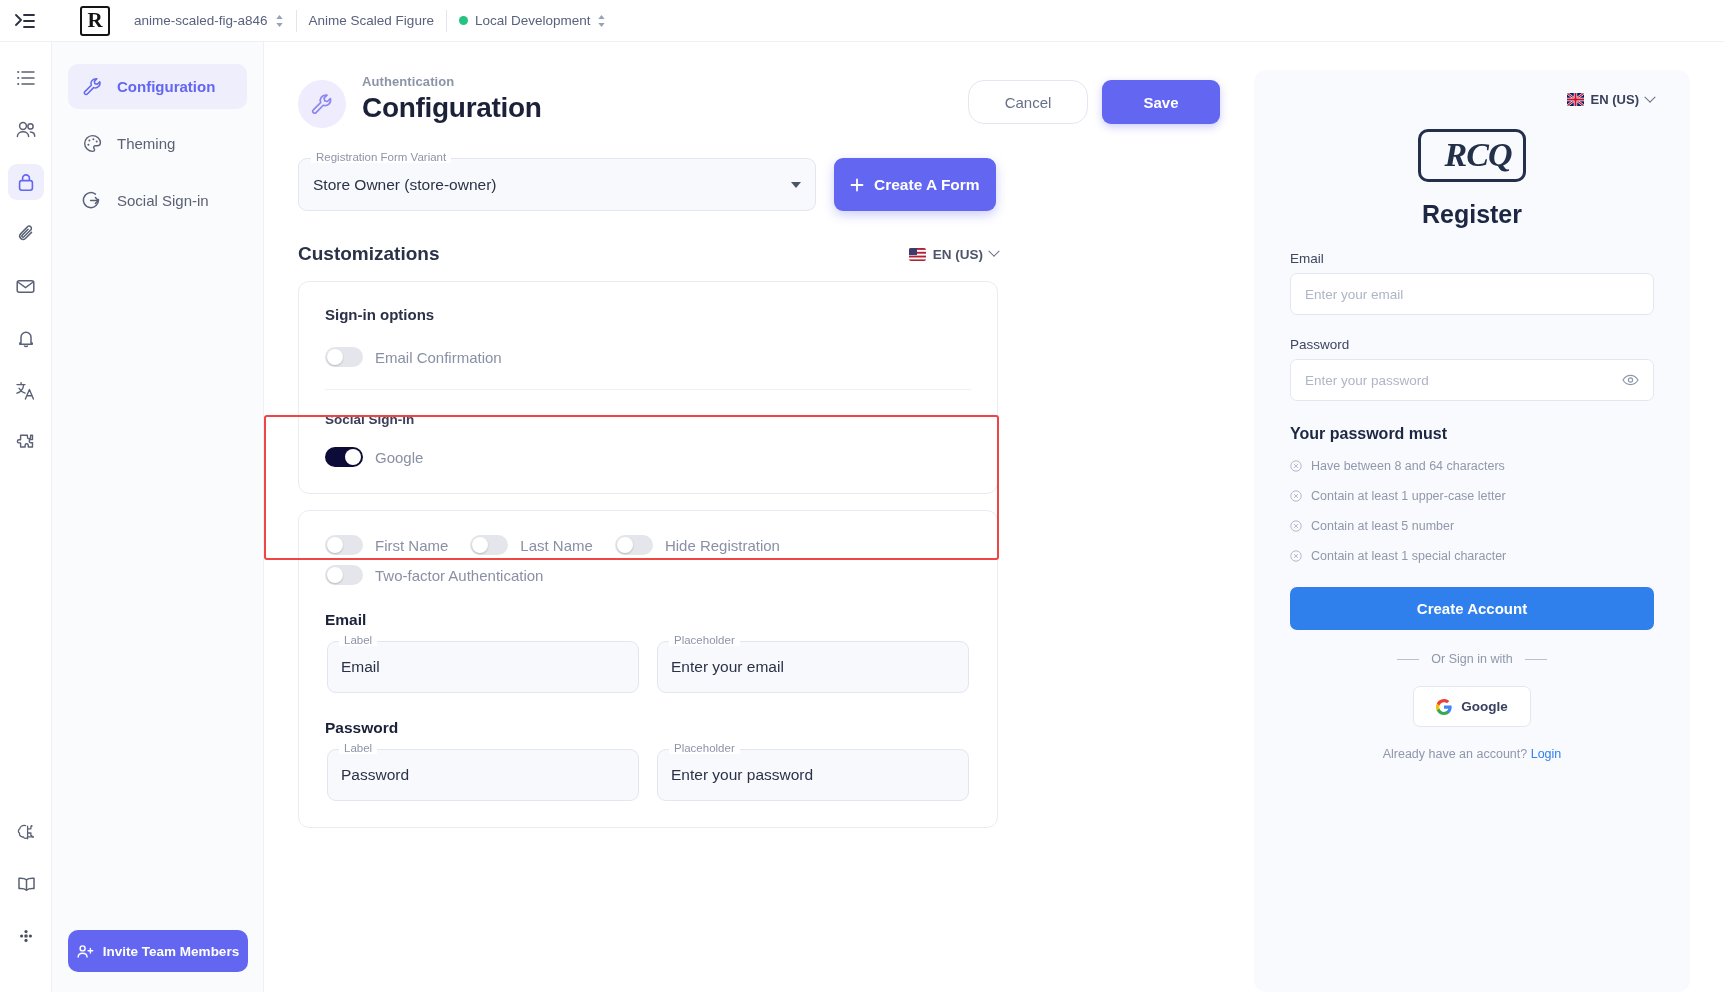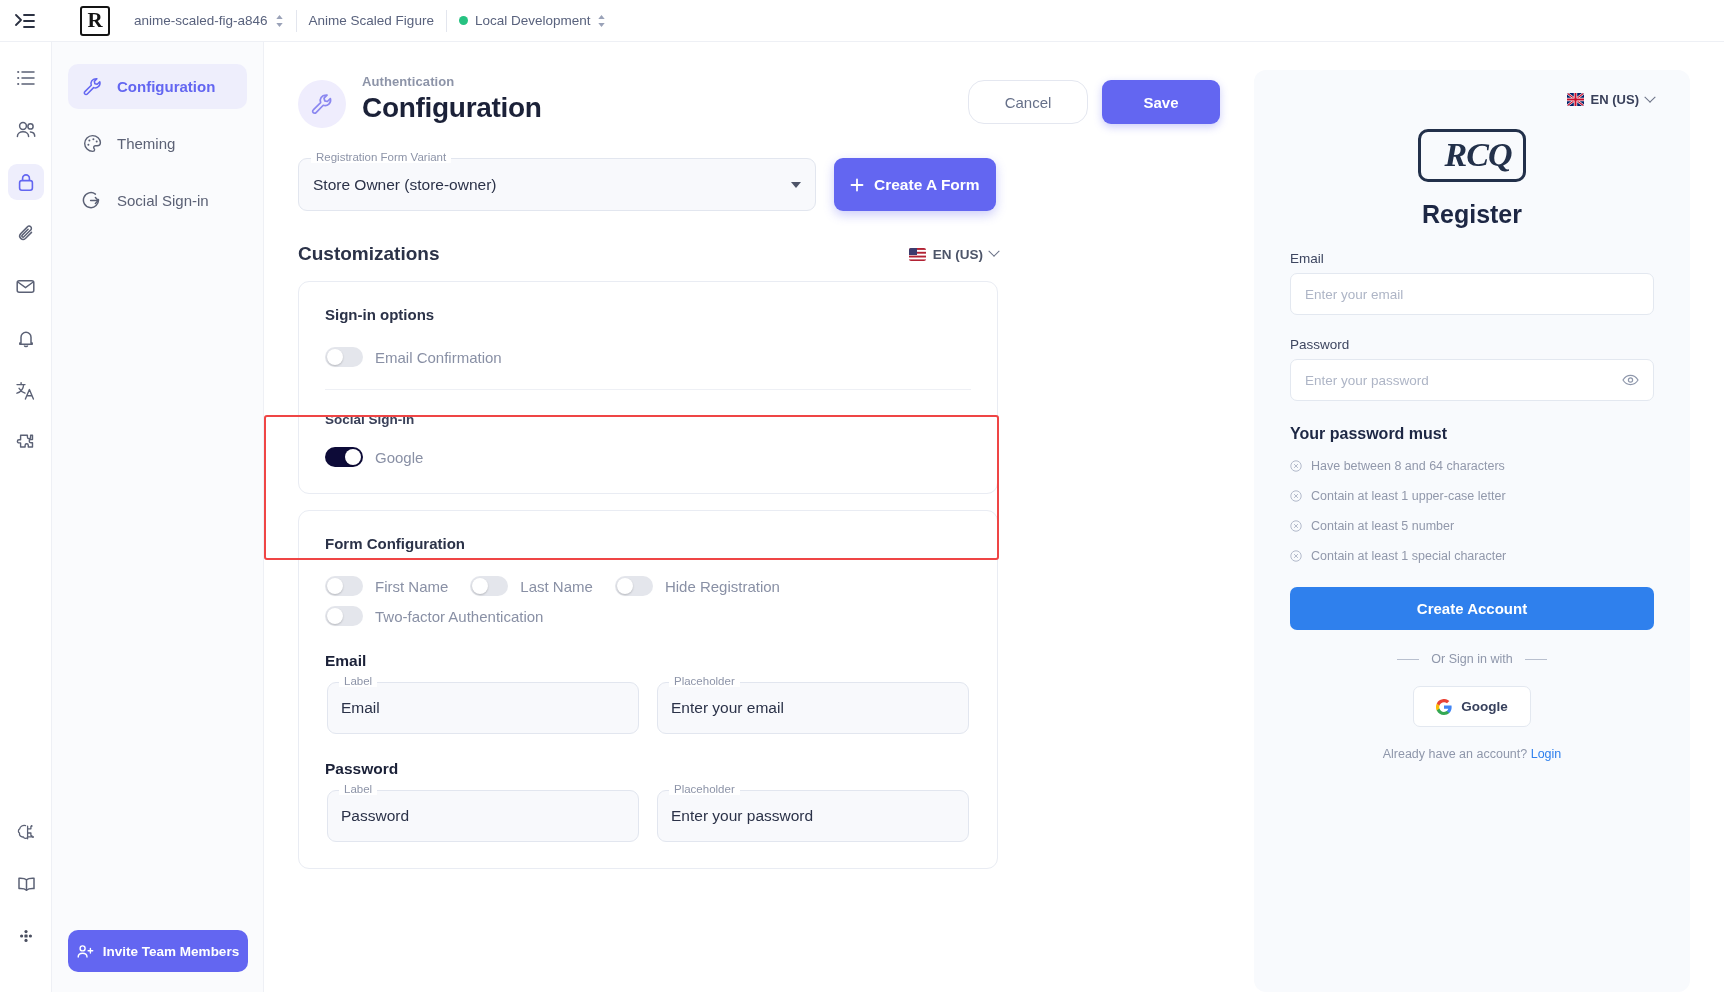--- a/index.html
+++ b/index.html
@@ -422,21 +422,20 @@
 
           <div class="toggle-row">
             <div class="tog on">
                 <span class="knob"></span>
               </div>
             <div class="tog-label on">Google</div>
           </div>
         </div>
 
         <div class="card">
-          <div class="card-title">Form Configuration</div>
 
           <div class="sw-grid">
             <div class="toggle-row">
               <div class="tog">
                   <span class="knob"></span>
                 </div>
               <div class="tog-label">First Name</div>
             </div>
             <div class="toggle-row">
               <div class="tog">

